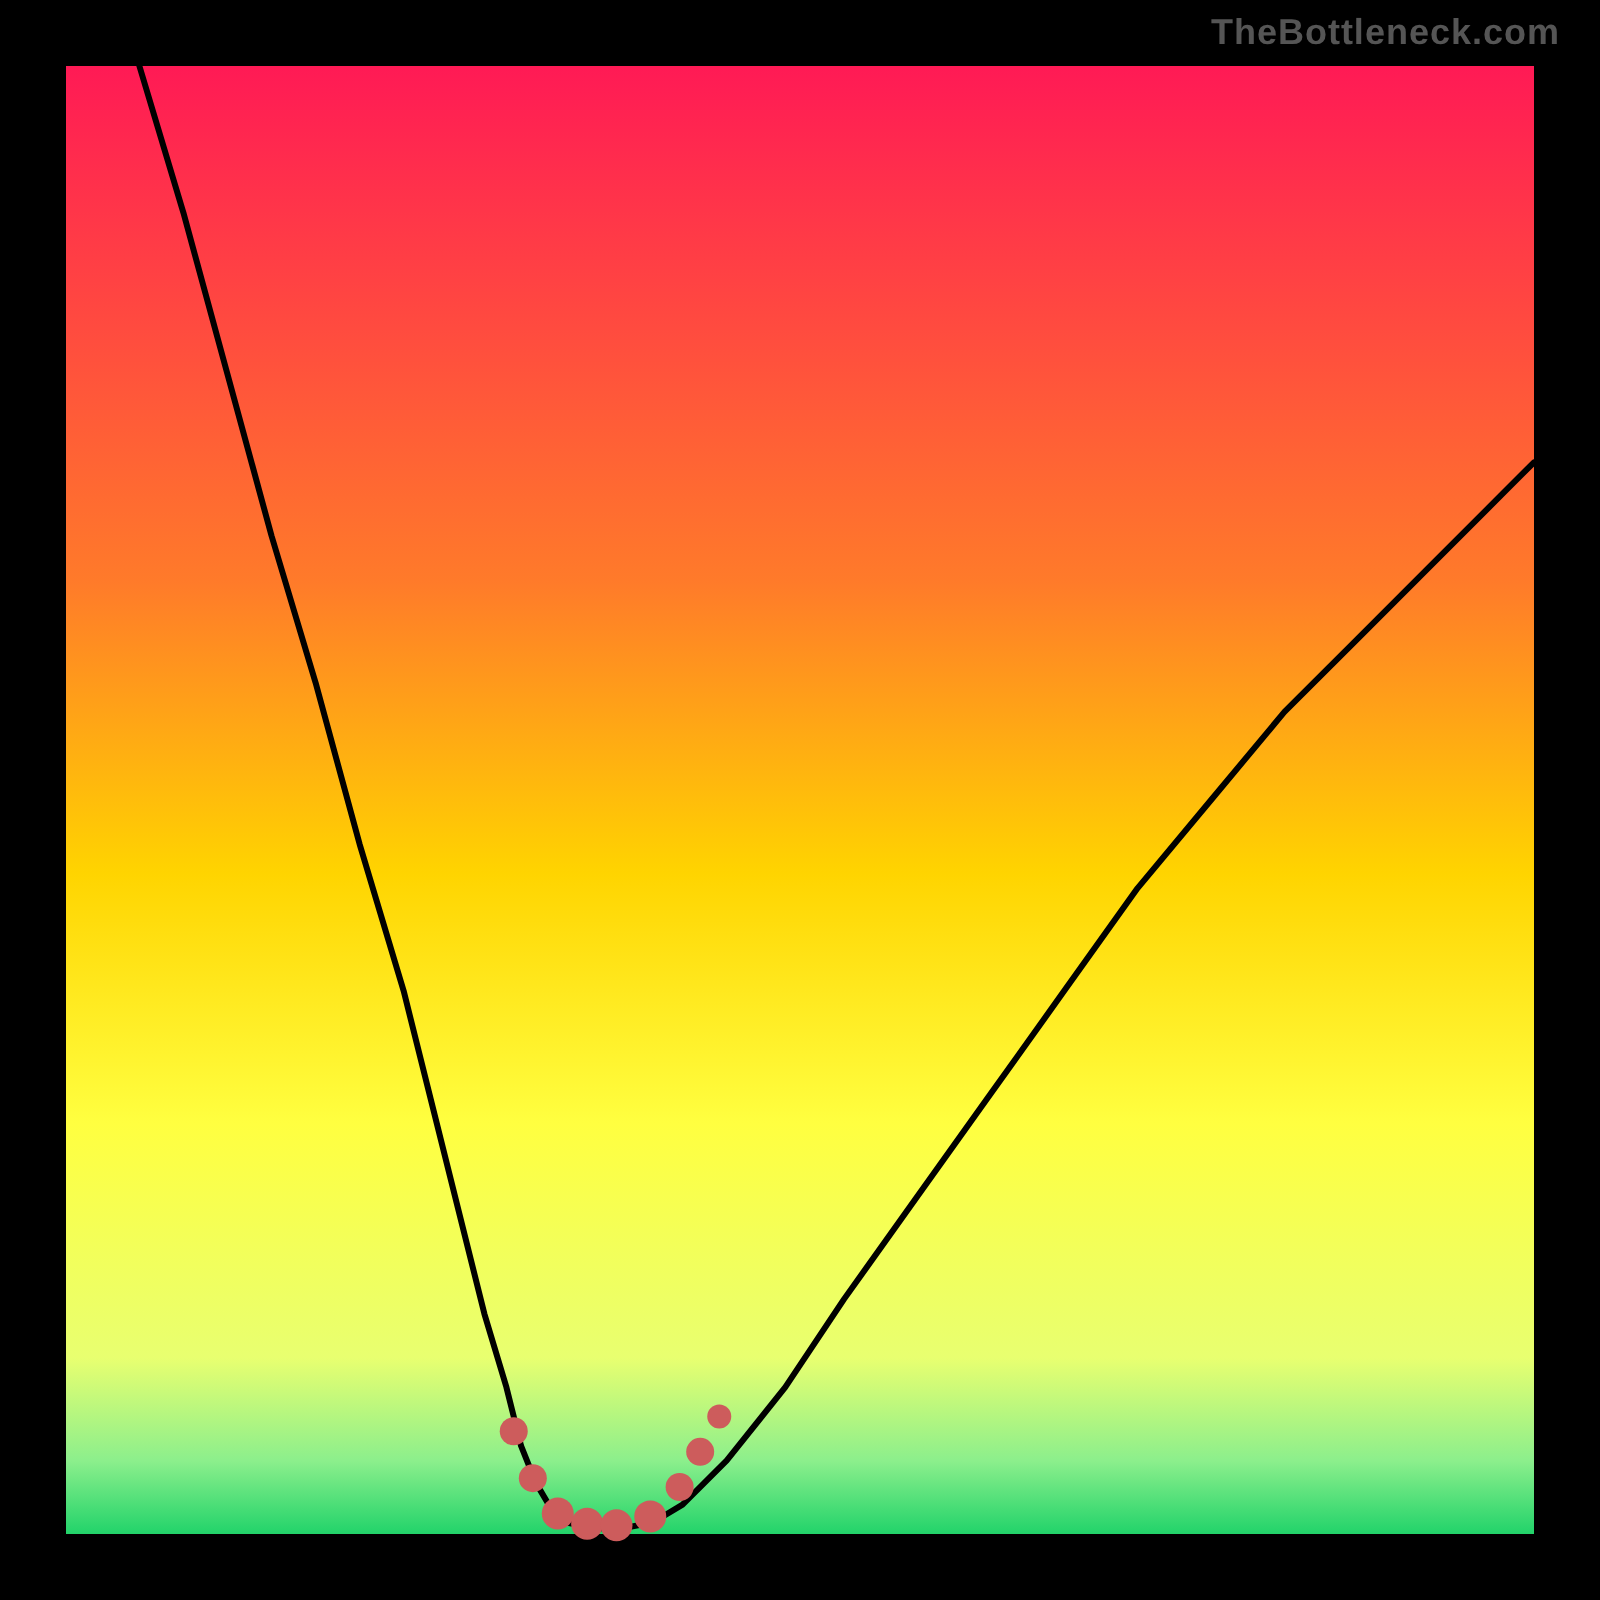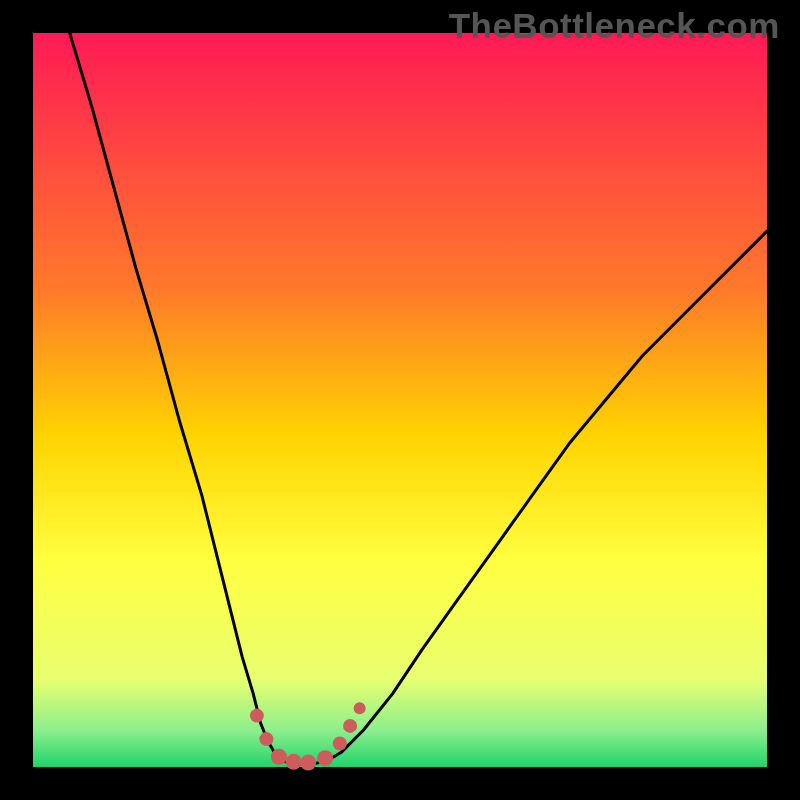--- a/index.html
+++ b/index.html
@@ -15,21 +15,21 @@
     position: relative;
     width: 800px;
     height: 800px;
     background: #000;
   }
   .watermark {
     position: absolute;
     top: 6px;
     right: 20px;
     color: #555;
-    font-size: 35px;
+    font-size: 18px;
     font-weight: 600;
     letter-spacing: 0.5px;
   }
   svg.plot {
     position: absolute;
     left: 0;
     top: 0;
   }
 </style>
 </head>

